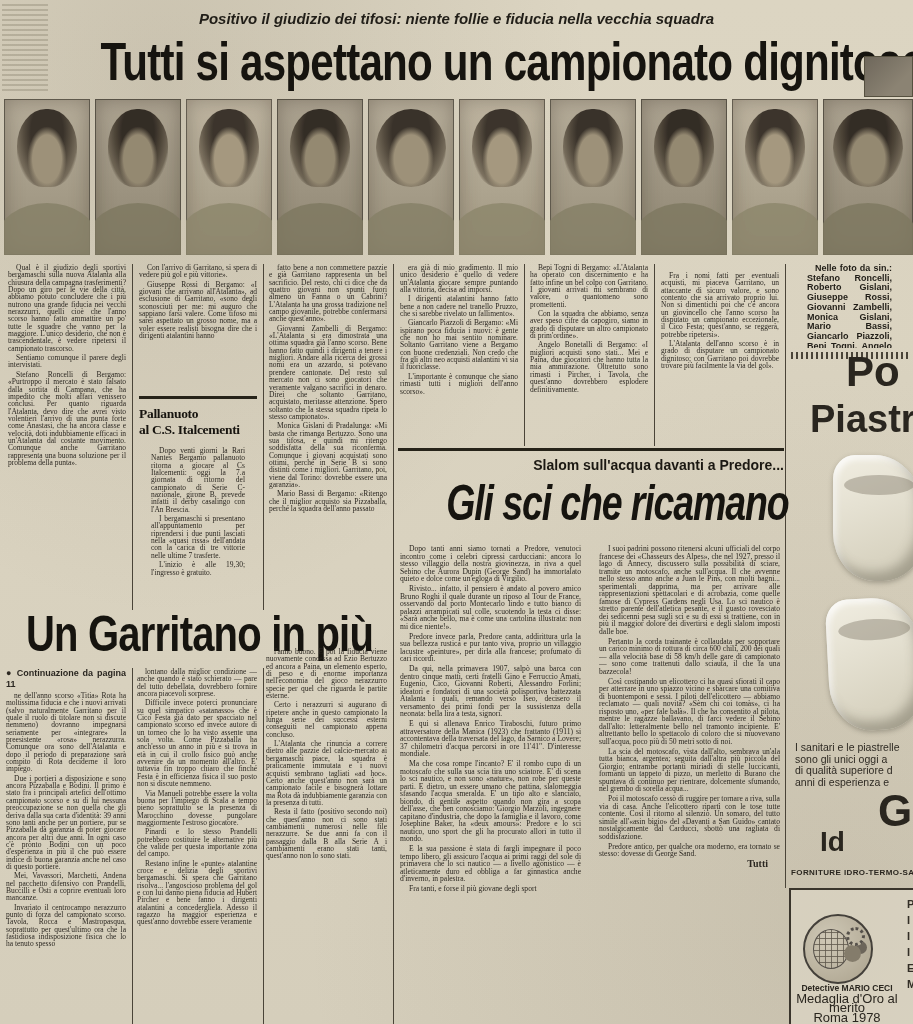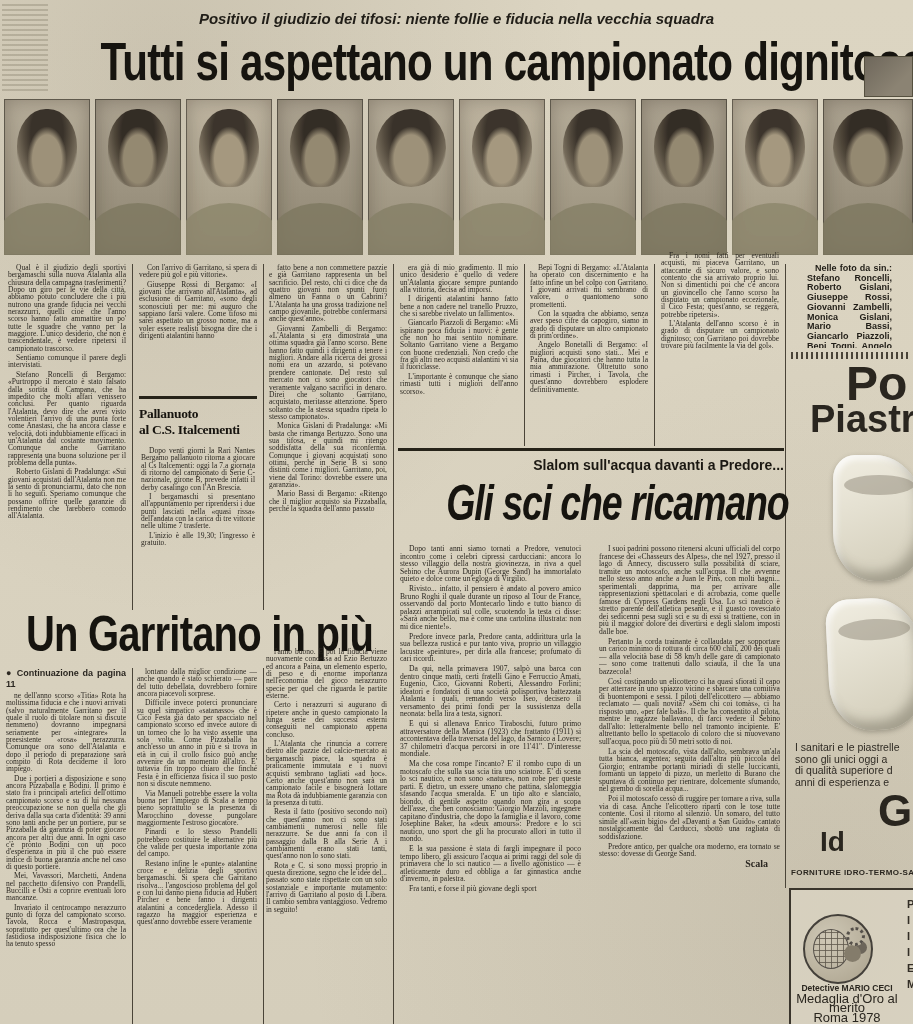--- a/index.html
+++ b/index.html
@@ -48,21 +48,21 @@
   p.signature{text-align:right;font-weight:700;font-style:normal;font-size:10px;padding-right:12px;}
   .caption-col{position:absolute;width:117px;overflow:hidden;text-align:justify;
        font:700 9px/9.7px "Liberation Sans","DejaVu Sans",sans-serif;color:#201d17;}
   .caption-col p{margin:0 16px 3px;text-indent:8px;}
   
   .pall{position:absolute;left:139px;top:396px;width:118px;height:206px;overflow:hidden;}
   .pall .bar{height:3px;background:#262319;margin-bottom:7px;}
   .pall h2{margin:0;font:700 15px/16px "Liberation Serif","DejaVu Serif",serif;color:#17140f;letter-spacing:-.3px;}
   .pall h2 span{display:block;font-size:13.5px;}
   .pall .ptext{margin-top:9px;text-align:justify;font-size:7.5px;line-height:7.35px;}
-  .pall .ptext p{margin:0 2px 2px;text-indent:8px;}
+  .pall .ptext p{margin:0 12px 2px;text-indent:8px;}
   
   .gar-headline{position:absolute;left:26px;top:608px;margin:0;white-space:nowrap;
         font:700 50px/52px "Liberation Sans","DejaVu Sans",sans-serif;color:#16140f;
         letter-spacing:-1px;transform:scaleX(.8);transform-origin:left top;}
   
   .sci-kicker{position:absolute;left:398px;top:457px;width:386px;text-align:right;
         font:700 14px/16px "Liberation Sans","DejaVu Sans",sans-serif;color:#1b1812;}
   .sci-headline{position:absolute;left:398px;top:476px;width:386px;margin:0;text-align:center;white-space:nowrap;
         font:italic 700 50px/54px "Liberation Sans","DejaVu Sans",sans-serif;color:#16140f;
         letter-spacing:-1.5px;transform:scaleX(.75);transform-origin:center top;}
@@ -127,21 +127,20 @@
   <div class="vr" style="left:524px;top:264px;height:182px;"></div>
   <div class="vr" style="left:654px;top:264px;height:182px;"></div>
   <div class="vr" style="left:785px;top:264px;height:624px;"></div>
   <div class="vr" style="left:132px;top:668px;height:356px;"></div>
   <div class="vr" style="left:263px;top:668px;height:356px;"></div>
 
   <div class="col it" style="left:8px;top:264px;height:346px;">
       <p>Qual è il giudizio degli sportivi bergamaschi sulla nuova Atalanta alla chiusura della campagna trasferimenti? Dopo un giro per le vie della città, abbiamo potuto concludere che i più nutrono una grande fiducia nei vecchi nerazzurri, quelli cioè che l'anno scorso hanno fatto ammattire un po' tutte le squadre che vanno per la maggiore. L'unico desiderio, che non è trascendentale, è vedere ripetersi il campionato trascorso.</p>
       <p>Sentiamo comunque il parere degli intervistati.</p>
       <p>Stefano Roncelli di Bergamo: «Purtroppo il mercato è stato falsato dalla sortita di Campana, che ha impedito che molti affari venissero conclusi. Per quanto riguarda l'Atalanta, devo dire che avrei visto volentieri l'arrivo di una punta forte come Anastasi, che ha ancora classe e velocità, doti indubbiamente efficaci in un'Atalanta dal costante movimento. Comunque anche Garritano rappresenta una buona soluzione per il problema della punta».</p>
-      <p>Roberto Gislani di Pradalunga: «Sui giovani acquistati dall'Atalanta non me la sento di pronunciarmi, dato che non li ho seguiti. Speriamo comunque che possano offrire quelle garanzie di rendimento che farebbero comodo all'Atalanta.</p>
     </div>
   <div class="col it" style="left:139px;top:264px;height:130px;">
       <p>Con l'arrivo di Garritano, si spera di vedere più gol e più vittorie».</p>
       <p>Giuseppe Rossi di Bergamo: «I giovani che arrivano all'Atalanta», ad esclusione di Garritano, «sono degli sconosciuti per me: mi auguro che sappiano farsi valere. Come tifoso mi sarei aspettato un grosso nome, ma a voler essere realisti bisogna dire che i dirigenti atalantini hanno</p>
     </div>
   <div class="col it" style="left:269px;top:264px;height:352px;">
       <p>fatto bene a non commettere pazzie e già Garritano rappresenta un bel sacrificio. Del resto, chi ci dice che da quattro giovani non spunti fuori almeno un Fanna o un Cabrini? L'Atalanta ha una grossa tradizione nel campo giovanile, potrebbe confermarsi anche quest'anno».</p>
       <p>Giovanni Zambelli di Bergamo: «L'Atalanta si era dimostrata una ottima squadra già l'anno scorso. Bene hanno fatto quindi i dirigenti a tenere i migliori. Andare alla ricerca dei grossi nomi era un azzardo, si potevano prendere cantonate. Del resto sul mercato non ci sono giocatori che veramente valgano sacrifici in denaro. Direi che soltanto Garritano, acquistato, meritasse attenzione. Spero soltanto che la stessa squadra ripeta lo stesso campionato».</p>
       <p>Monica Gislani di Pradalunga: «Mi basta che rimanga Bertuzzo. Sono una sua tifosa, e quindi mi ritengo soddisfatta della sua riconferma. Comunque i giovani acquistati sono ottimi, perché in Serie B si sono distinti come i migliori. Garritano, poi, viene dal Torino: dovrebbe essere una garanzia».</p>
       <p>Mario Bassi di Bergamo: «Ritengo che il miglior acquisto sia Pizzaballa, perché la squadra dell'anno passato</p>
@@ -150,21 +149,21 @@
       <p>era già di mio gradimento. Il mio unico desiderio è quello di vedere un'Atalanta giocare sempre puntando alla vittoria, decisa ad imporsi.</p>
       <p>I dirigenti atalantini hanno fatto bene a non cadere nel tranello Pruzzo, che si sarebbe rivelato un fallimento».</p>
       <p>Giancarlo Piazzoli di Bergamo: «Mi ispirano poca fiducia i nuovi: è gente che non ho mai sentito nominare. Soltanto Garritano viene a Bergamo con buone credenziali. Non credo che fra gli altri neo acquisti atalantini vi sia il fuoriclasse.</p>
       <p>L'importante è comunque che siano rimasti tutti i migliori dell'anno scorso».</p>
     </div>
   <div class="col it" style="left:530px;top:264px;height:182px;">
       <p>Bepi Togni di Bergamo: «L'Atalanta ha operato con discernimento e ha fatto infine un bel colpo con Garritano. I giovani arrivati mi sembrano di valore, o quantomeno sono promettenti.</p>
       <p>Con la squadra che abbiamo, senza aver speso cifre da capogiro, siamo in grado di disputare un altro campionato di prim'ordine».</p>
       <p>Angelo Bonetalli di Bergamo: «I migliori acquisti sono stati... Mei e Paina, due giocatori che hanno tutta la mia ammirazione. Oltretutto sono rimasti i Pircher, i Tavola, che quest'anno dovrebbero esplodere definitivamente.</p>
     </div>
-  <div class="col it" style="left:661px;top:252px;height:182px;">
+  <div class="col it" style="left:661px;top:272px;height:182px;">
       <p>Fra i nomi fatti per eventuali acquisti, mi piaceva Garritano, un attaccante di sicuro valore, e sono contento che sia arrivato proprio lui. Non si dimentichi poi che c'è ancora un giovincello che l'anno scorso ha disputato un campionato eccezionale, il Cico Festa; quest'anno, se reggerà, potrebbe ripetersi».</p>
       <p>L'Atalanta dell'anno scorso è in grado di disputare un campionato dignitoso; con Garritano poi dovrebbe trovare più facilmente la via del gol».</p>
     </div>
 
   <div class="caption-col" style="left:791px;top:264px;height:84px;">
       <p>Nelle foto da sin.: Stefano Roncelli, Roberto Gislani, Giuseppe Rossi, Giovanni Zambelli, Monica Gislani, Mario Bassi, Giancarlo Piazzoli, Bepi Togni, Angelo Bonetalli, Anna Ghislandi.</p>
       <p>Interviste raccolte da Cristiano Gatti.</p>
     </div>
   <div class="hatch" style="left:791px;top:352px;width:118px;"></div>
 
@@ -195,21 +194,20 @@
       <p>Difficile invece poterci pronunciare su quel simpatico «satanasso» che è Cico Festa già dato per spacciato nel campionato scorso ed invece autore di un torneo che lo ha visto assente una sola volta. Come Pizzaballa ha anch'esso un anno in più e si trova in età in cui il crollo fisico può anche avvenire da un momento all'altro. E' tuttavia fin troppo chiaro che finché Festa è in efficienza fisica il suo posto non si discute nemmeno.</p>
       <p>Via Manueli potrebbe essere la volta buona per l'impiego di Scala a tempo pieno soprattutto se la presenza di Marocchino dovesse pungolare maggiormente l'estroso giocatore.</p>
       <p>Pinardi e lo stesso Prandelli potrebbero costituire le alternative più che valide per questa importante zona del campo.</p>
       <p>Restano infine le «punte» atalantine croce e delizia degli sportivi bergamaschi. Si spera che Garritano risolva... l'angoscioso problema del gol e con lui danno piena fiducia ad Hubert Pircher e bene fanno i dirigenti atalantini a concedergliela. Adesso il ragazzo ha maggior esperienza e quest'anno dovrebbe essere veramente</p>
     </div>
   <div class="col" style="left:266px;top:648px;width:121px;height:356px;">
       <p>l'anno buono. E poi la fiducia viene nuovamente concessa ad Ezio Bertuzzo ed ancora a Paina, un elemento esperto, di peso e di enorme importanza nell'economia del gioco nerazzurro specie per quel che riguarda le partite esterne.</p>
       <p>Certo i nerazzurri si augurano di ripetere anche in questo campionato la lunga serie dei successi esterni conseguiti nel campionato appena concluso.</p>
       <p>L'Atalanta che rinuncia a correre dietro alle pazzie del calcio-mercato ai bergamaschi piace, la squadra è praticamente immutata e i nuovi acquisti sembrano tagliati «ad hoc». Certo anche quest'anno non sarà un campionato facile e bisognerà lottare ma Rota dà indubbiamente garanzia con la presenza di tutti.</p>
       <p>Resta il fatto (positivo secondo noi) che quest'anno non ci sono stati cambiamenti numerosi nelle file nerazzurre. Se due anni fa con il passaggio dalla B alla Serie A i cambiamenti erano stati tanti, quest'anno non lo sono stati.</p>
-      <p>Rota e C. si sono mossi proprio in questa direzione, segno che le idee del... passato sono state rispettate con un solo sostanziale e importante mutamento: l'arrivo di Garritano al posto di Libera. Il cambio sembra vantaggioso. Vedremo in seguito!</p>
     </div>
 
   <div class="hr-thick" style="left:398px;top:448px;width:386px;"></div>
   <div class="sci-kicker">Slalom sull'acqua davanti a Predore...</div>
   <h2 class="sci-headline">Gli sci che ricamano</h2>
   <div class="sci-col" style="left:400px;top:545px;height:479px;">
       <p>Dopo tanti anni siamo tornati a Predore, venutoci incontro come i celebri cipressi carducciani: ancora lo stesso villaggio della nostra giovinezza, in riva a quel Sebino che Aurora Dupin (George Sand) ha immortalato quieto e dolce come un'egloga di Virgilio.</p>
       <p>Rivisto... infatto, il pensiero è andato al povero amico Bruno Roghi il quale durante un riposo al Tour de France, osservando dal porto Montecarlo lindo e tutto bianco di palazzi arrampicati sul colle, scuotendo la testa ci disse: «Sarà anche bello, ma è come una cartolina illustrata: non mi dice niente!».</p>
       <p>Predore invece parla, Predore canta, addirittura urla la sua bellezza rustica e pur tanto viva, proprio un villaggio lacustre «peinture», per dirla alla francese; profumato di cari ricordi.</p>
       <p>Da qui, nella primavera 1907, salpò una barca con dentro cinque matti, certi fratelli Gino e Ferruccio Amati, Eugenio, Cico, Giovanni Roberti, Alessandro Forlini; ideatori e fondatori di una società polisportiva battezzata Atalanta i quali, remando verso Iseo, decisero il versamento dei primi fondi per la sussistenza della neonata: bella lira a testa, signori.</p>
@@ -218,24 +216,24 @@
       <p>E la sua passione è stata di fargli impegnare il poco tempo libero, gli assicuro l'acqua ai primi raggi del sole di primavera ché lo sci nautico — a livello agonistico — è atleticamente duro ed obbliga a far ginnastica anche d'inverno, in palestra.</p>
       <p>Fra tanti, e forse il più giovane degli sport</p>
     </div>
   <div class="sci-col" style="left:599px;top:545px;height:479px;">
       <p>I suoi padrini possono ritenersi alcuni ufficiali del corpo francese dei «Chasseurs des Alpes», che nel 1927, presso il lago di Annecy, discussero sulla possibilità di sciare, tramite un motoscafo, anche sull'acqua. Il che avvenne nello stesso anno anche a Juan le Pins, con molti bagni... sperimentali dapprima, ma per arrivare alle rappresentazioni spettacolari e di acrobazia, come quelle famose di Cypress Gardens negli Usa. Lo sci nautico è stretto parente dell'atletica pesante, e il guasto rovesciato dei sedicenni pesa sugli sci e su di essi si trattiene, con in più il maggior dolore dei divertirsi e degli slalom imposti dalle boe.</p>
       <p>Pertanto la corda trainante è collaudata per sopportare un carico minimo di rottura di circa 600 chili, 200 dei quali — alla velocità base di 58 km/h delle gare di campionato — sono come trattenuti dallo sciauta, il che fa una bazzecola!</p>
       <p>Così costipando un elicottero ci ha quasi sfiorati il capo per atterrare in uno spiazzo vicino e sbarcare una comitiva di buontemponi e sessi. I piloti dell'elicottero — abbiamo reclamato — quali novità? «Sèm chi coi tomàs», ci ha risposto uno, «per fale balà». Il che ha consentito al pilota, mentre le ragazze ballavano, di farci vedere il Sebino dall'alto: letteralmente bello nel tramonto incipiente. E' altrettanto bello lo spettacolo di coloro che si muovevano sull'acqua, poco più di 50 metri sotto di noi.</p>
       <p>La scia del motoscafo, vista dall'alto, sembrava un'ala tutta bianca, argentea; seguita dall'altra più piccola del Giorgio; entrambe portanti miriadi di stelle luccicanti, formanti un tappeto di pizzo, un merletto di Burano che spuntava di continuo per rientrare, dolcemente sfumando, nel grembo di sorella acqua...</p>
       <p>Poi il motoscafo cessò di ruggire per tornare a riva, sulla via di casa. Anche l'elicottero ripartì con le tose tutte contente. Così il ritorno al silenzio. Un somaro, del tutto simile all'«asin bigio» del «Davanti a San Guido» cantato nostalgicamente dal Carducci, sbottò una ragliata di soddisfazione.</p>
       <p>Predore antico, per qualche ora moderno, era tornato se stesso: dovesse di George Sand.</p>
-      <p class="signature">Scala</p>
-    </div>
-
-  <div class="ad-big" style="left:846px;top:356px;font-size:48px;">Po</div>
+      <p class="signature">Tutti</p>
+    </div>
+
+  <div class="ad-big" style="left:846px;top:348px;font-size:42px;">Po</div>
   <div class="ad-big" style="left:810px;top:398px;font-size:38px;">Piastrell</div>
   <div class="toilet" style="left:833px;top:455px;width:92px;height:126px;"></div>
   <div class="toilet" style="left:828px;top:598px;width:96px;height:132px;transform:rotate(-3deg);"></div>
   <div class="ad-lines">
 
   <div>I sanitari e le piastrelle</div>
       <div>sono gli unici oggi a</div>
       <div>di qualità superiore d</div>
       <div>anni di esperienza e</div>
     </div>

